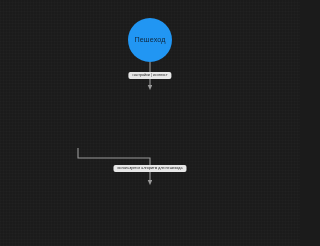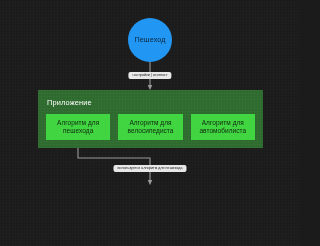--- a/index.html
+++ b/index.html
@@ -154,31 +154,17 @@
 
     <path d="M78,148 L78,158 L150,158 L150,182.5" stroke="#9a9a9a" stroke-width="1.1" fill="none" stroke-linejoin="miter" marker-end="url(#arrowhead)"></path>
   </svg>
 
   <div class="actor-node">
     <span>Пешеход</span>
   </div>
 
   <div class="edge-label" id="label-settings">настройки | контекст</div>
 
-  <div class="app-container">
-    <div class="app-title">Приложение</div>
-    <div class="algo-row">
-      <div class="algo-box">
-        <span>Алгоритм для пешехода</span>
-      </div>
-      <div class="algo-box">
-        <span>Алгоритм для велосипедиста</span>
-      </div>
-      <div class="algo-box">
-        <span>Алгоритм для автомобилиста</span>
-      </div>
-    </div>
-  </div>
 
   <div class="edge-label" id="label-algo-used">используется алгоритм для пешехода</div>
 
 
 </div>
 
 </body></html>

